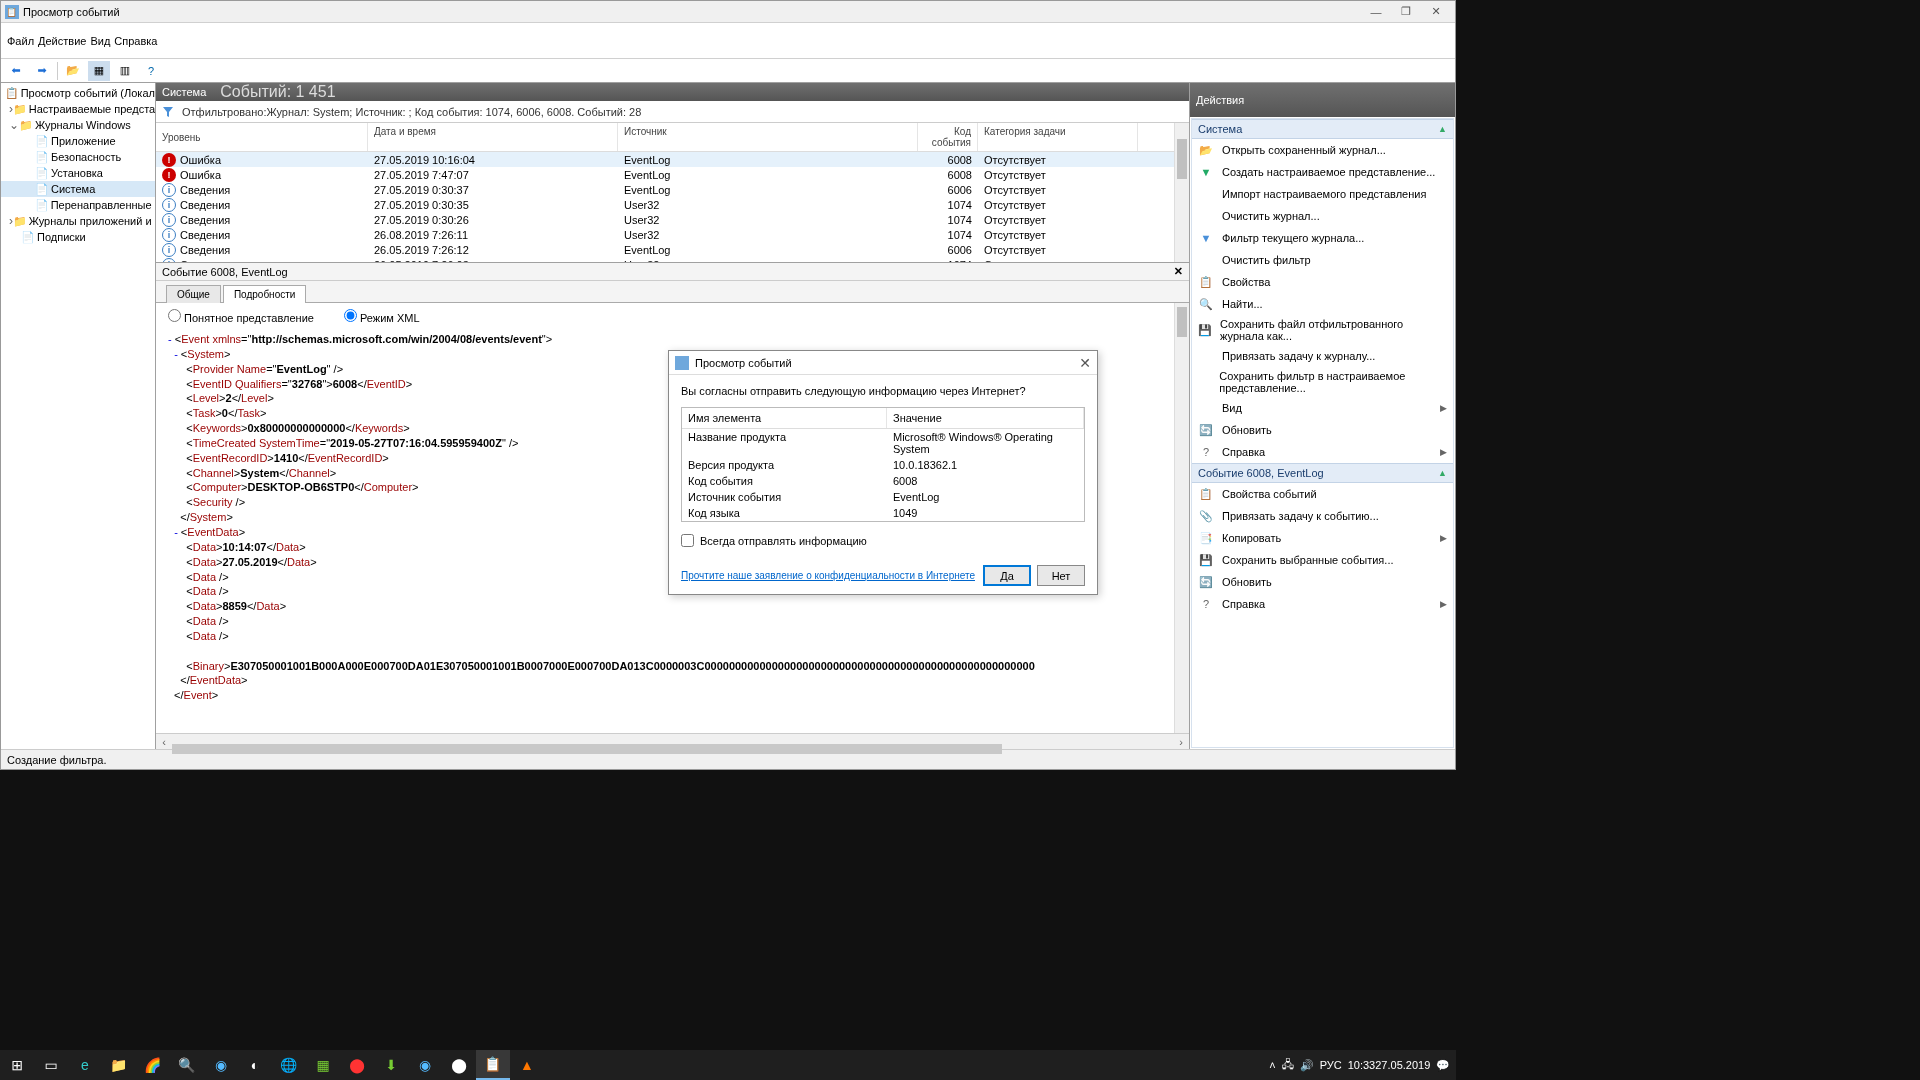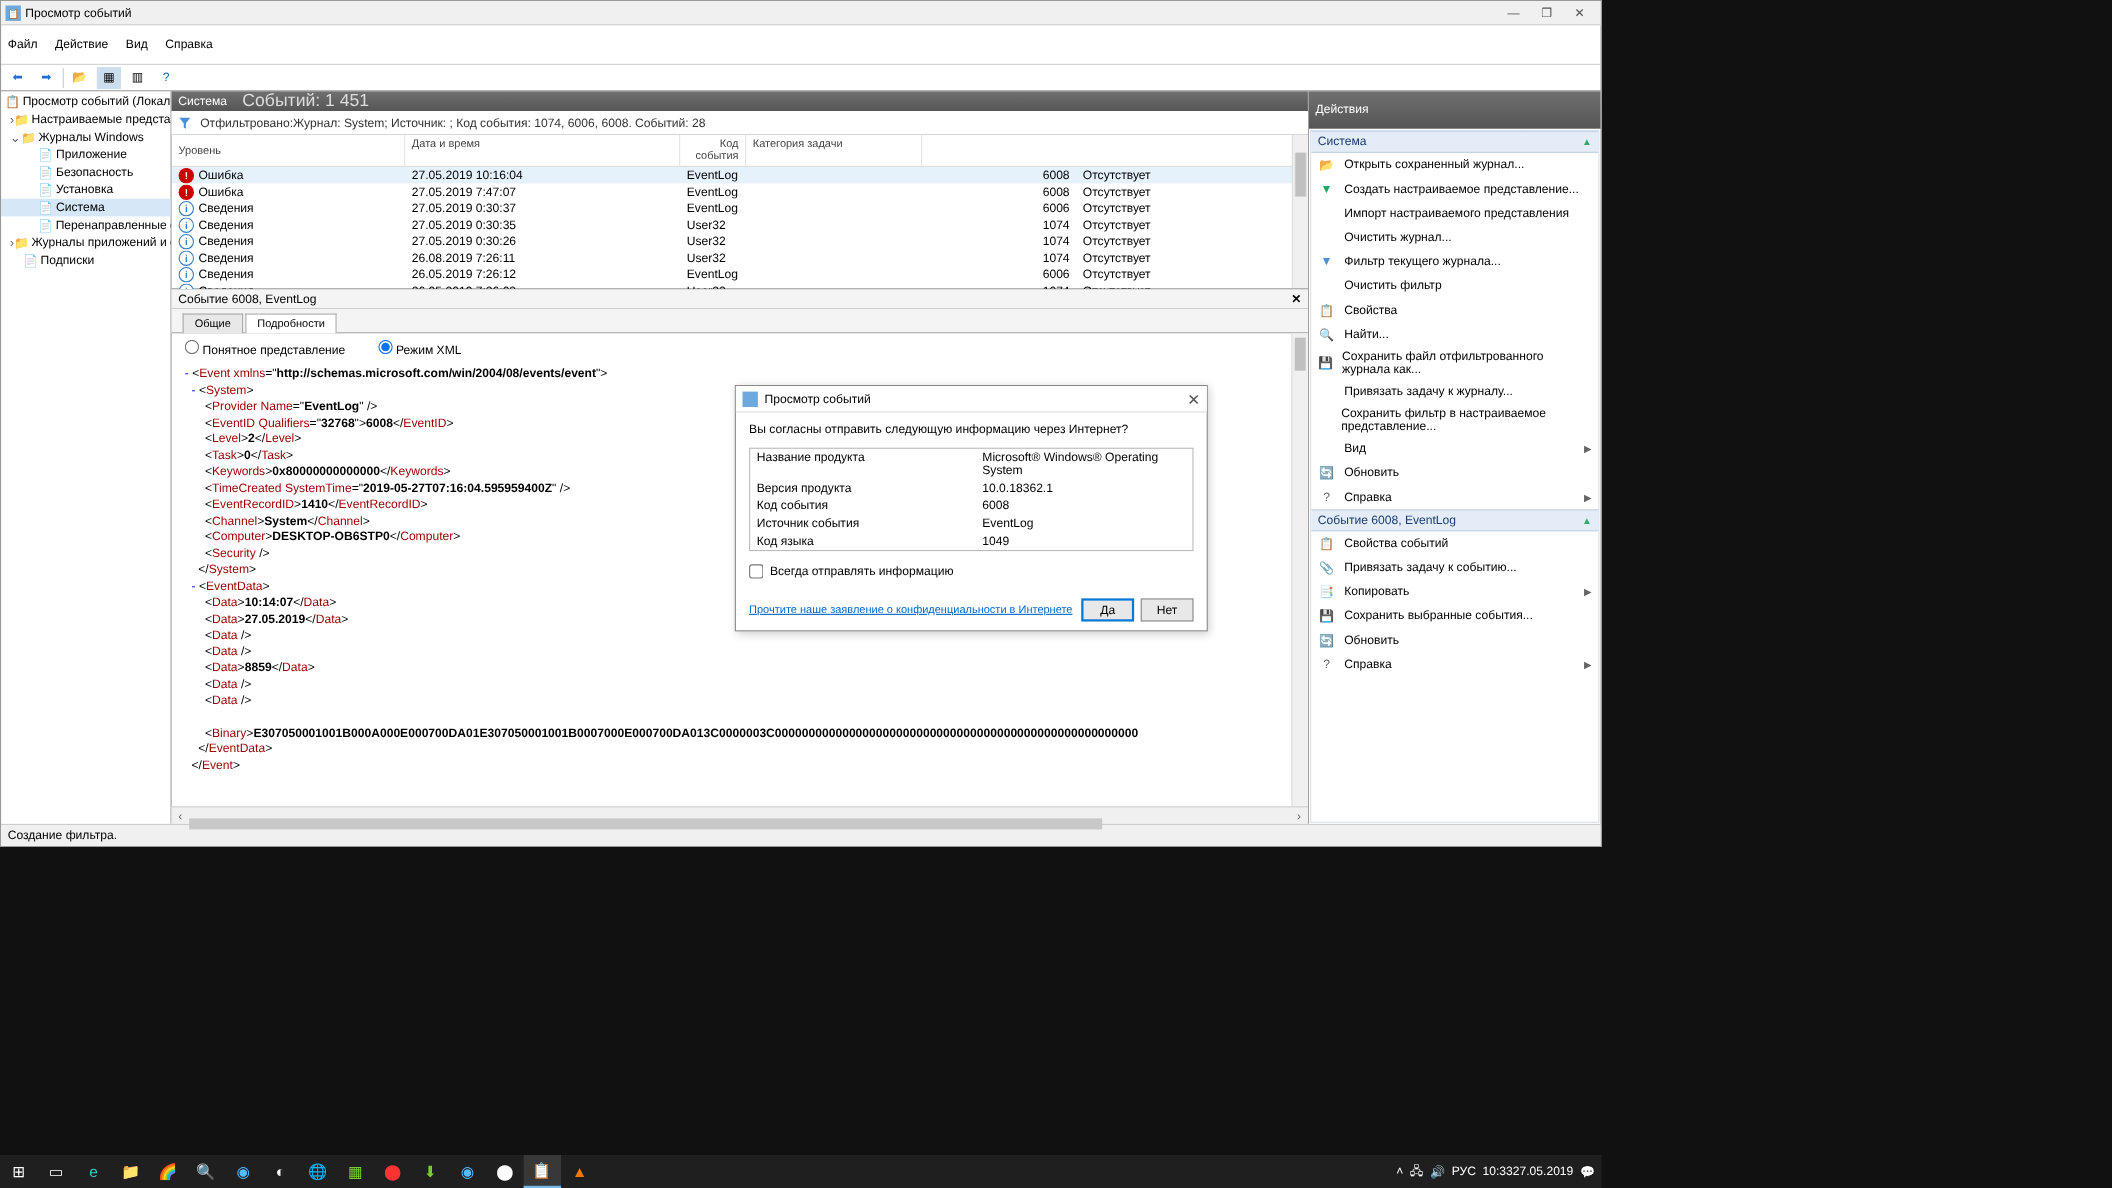--- a/index.html
+++ b/index.html
@@ -3,21 +3,21 @@
 <meta charset="utf-8">
 <style>
 *{box-sizing:border-box;margin:0;padding:0;font-family:"Segoe UI",Tahoma,sans-serif;font-size:11px}
 body{background:#fff;width:1920px;height:1080px;overflow:hidden;position:relative}
 .win{position:absolute;left:0;top:0;width:1456px;height:770px;background:#fff;border:1px solid #999;display:flex;flex-direction:column}
 .titlebar{height:22px;background:#f0f0f0;display:flex;align-items:center;padding:0 4px;border-bottom:1px solid #d0d0d0}
 .titlebar .icn{width:14px;height:14px;background:#6fa8dc;margin-right:4px;display:inline-flex;align-items:center;justify-content:center;font-size:9px}
 .titlebar .ttl{flex:1}
 .winbtns{display:flex;gap:0}
 .winbtn{width:30px;height:18px;display:flex;align-items:center;justify-content:center;color:#555}
-.menubar{height:36px;display:flex;align-items:center;gap:16px;padding:0 6px;border-bottom:1px solid #d0d0d0}
+.menubar{height:36px;display:flex;align-items:center;gap:4px;padding:0 6px;border-bottom:1px solid #d0d0d0}
 .menubar span{cursor:default}
 .toolbar{height:24px;display:flex;align-items:center;gap:4px;padding:0 4px;border-bottom:1px solid #a0a0a0}
 .tbtn{width:22px;height:20px;display:flex;align-items:center;justify-content:center;border:1px solid transparent}
 .body{flex:1;display:flex;min-height:0}
 .tree{width:155px;border-right:1px solid #a0a0a0;padding:2px 0;overflow:auto}
 .tnode{display:flex;align-items:center;height:16px;padding-left:4px;white-space:nowrap;cursor:default}
 .tnode .exp{width:10px;text-align:center;color:#666;font-size:12px}
 .tnode .tic{width:14px;height:14px;margin-right:2px;display:inline-flex;align-items:center;justify-content:center}
 .tnode.sel{background:#d6e8f7}
 .center{flex:1;display:flex;flex-direction:column;min-width:0;border-right:1px solid #a0a0a0}
@@ -179,20 +179,21 @@
       <div class="filter">
         <svg width="12" height="12">
             <path d="M1 1h10l-4 5v5l-2-1V6z" fill="#4a90d9"></path>
           </svg>
         <span>Отфильтровано:Журнал: System; Источник: ; Код события: 1074, 6006, 6008. Событий: 28</span>
       </div>
       <div class="grid" style="position:relative">
         <div class="ghead">
           <div class="gcol c1">Уровень</div>
           <div class="gcol c2">Дата и время</div>
+          <div class="gcol c3">Источник</div>
           <div class="gcol c4">Код события</div>
           <div class="gcol c5">Категория задачи</div>
         </div>
         <div id="gridrows">
             <div class="grow sel">
               <div class="gcell c1"><span class="gicon err">!</span>Ошибка</div>
               <div class="gcell c2">27.05.2019 10:16:04</div>
               <div class="gcell c3">EventLog</div>
               <div class="gcell c4">6008</div>
               <div class="gcell c5">Отсутствует</div>
@@ -390,20 +391,24 @@
 
 <div class="modal">
   <div class="mtitle">
     <span class="icn"></span>
     <span>Просмотр событий</span>
     <span class="mclose">✕</span>
   </div>
   <div class="mbody">
     <div class="q">Вы согласны отправить следующую информацию через Интернет?</div>
     <div class="mtbl">
+      <div class="mh">
+          <div class="mc1">Имя элемента</div>
+          <div class="mc2">Значение</div>
+        </div>
       <div id="mrows">
           <div class="mr">
             <div class="mc1">Название продукта</div>
             <div class="mc2">Microsoft® Windows® Operating System</div>
           </div>
           <div class="mr">
             <div class="mc1">Версия продукта</div>
             <div class="mc2">10.0.18362.1</div>
           </div>
           <div class="mr">

